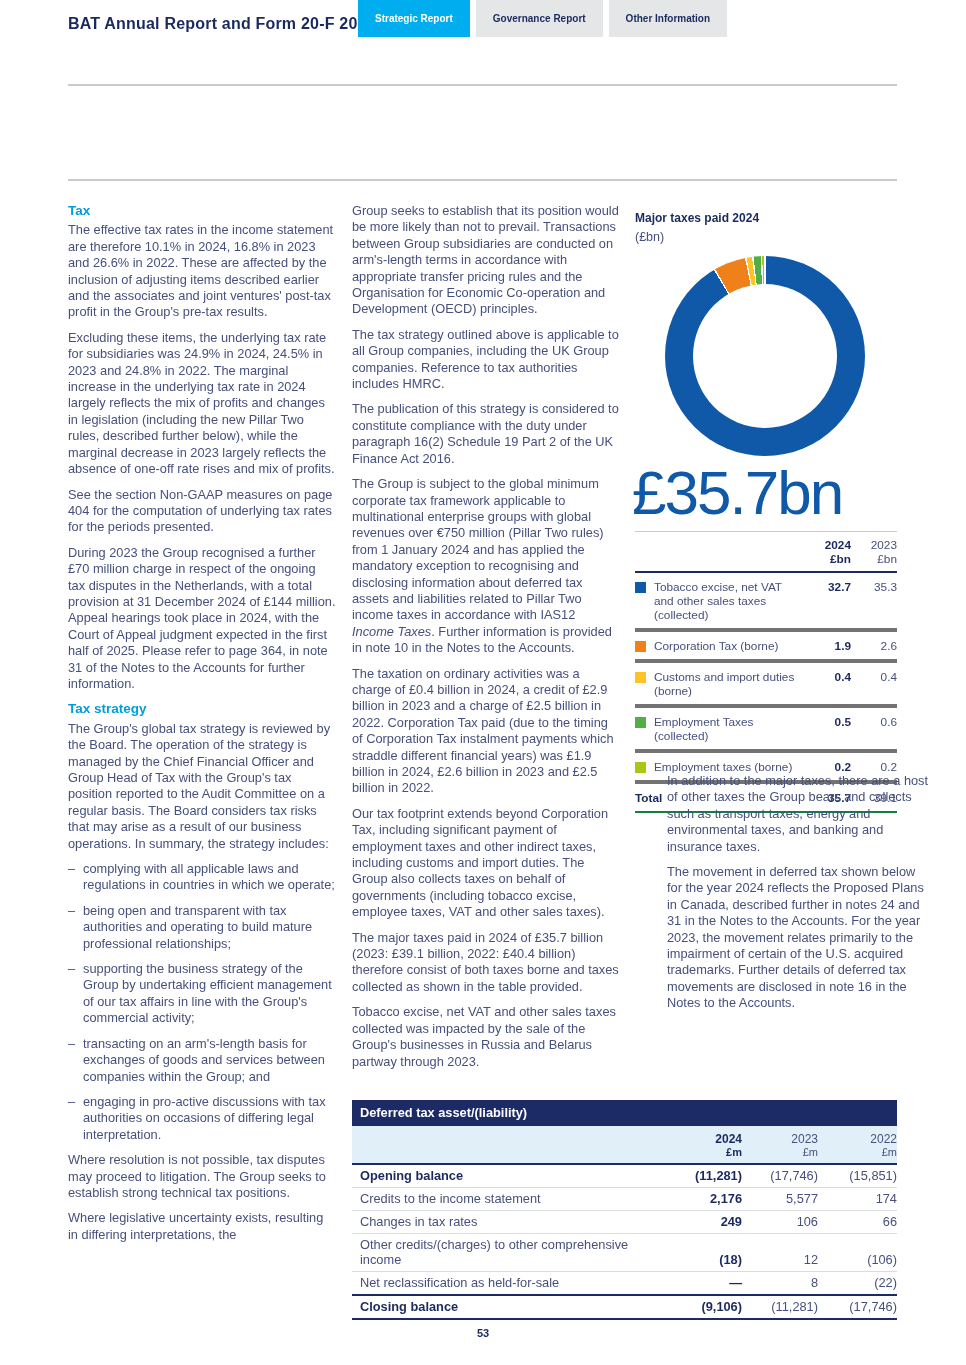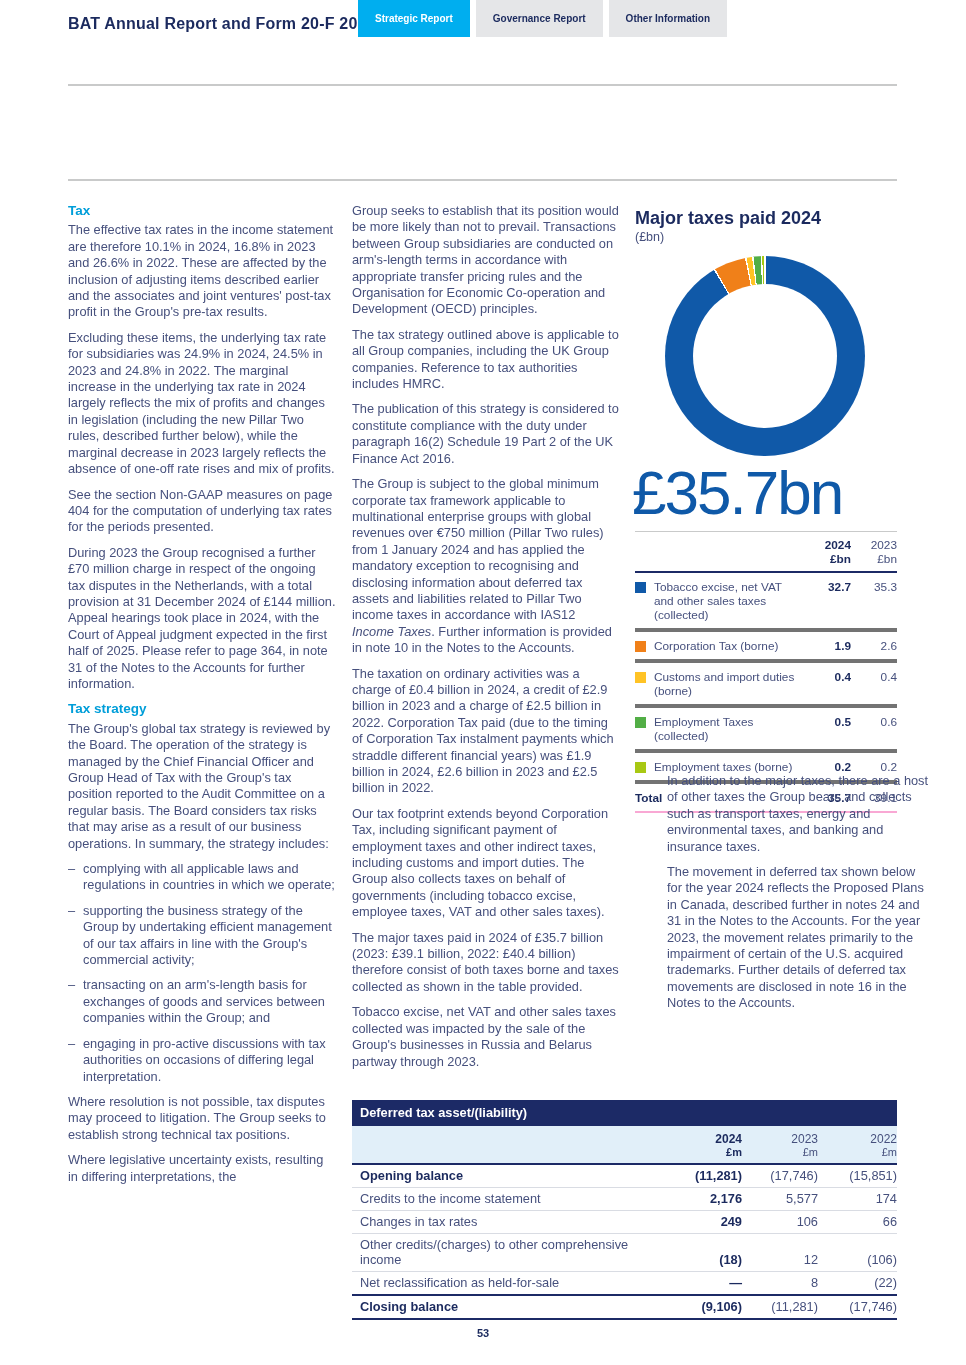--- a/index.html
+++ b/index.html
@@ -20,37 +20,37 @@
   .col { position:absolute; font-size:12.8px; line-height:16.4px; }
   .col-left   { left:68px;  top:203px; width:268px; }
   .col-middle { left:352px; top:203px; width:268px; }
   .col-right  { left:635px; top:207px; width:262px; height:810px; }
   .col p { margin-bottom:9px; }
   h3.sec { color:#009ed9; font-size:13.5px; font-weight:bold; margin-bottom:3px; }
   .bullet { position:relative; padding-left:15px; margin-bottom:9px; }
   .bullet::before { content:"–"; position:absolute; left:0; top:0; }
   em { font-style:italic; }
   
-  .chart-title { position:absolute; left:0; top:3px; font-size:18px; font-weight:bold; color:#1b2a5e; }
+  .chart-title { position:absolute; left:0; top:3px; font-size:12px; font-weight:bold; color:#1b2a5e; }
   .chart-sub   { position:absolute; left:0; top:22px; font-size:12.5px; color:#46507d; }
   .donut { position:absolute; left:30px; top:49px; width:200px; height:200px; border-radius:50%; }
   .donut-hole { position:absolute; left:28px; top:28px; width:144px; height:144px; border-radius:50%; background:#ffffff; }
   .big-figure { position:absolute; left:-3px; top:255px; font-size:62px; font-weight:400; letter-spacing:-2px; color:#0f59a8; line-height:1; }
   
   .mt-table { position:absolute; left:0; top:324px; width:262px; border-top:1px solid #c9caca; font-size:11.8px; line-height:14px; }
   .mt-head { display:flex; padding:6px 0 5px 0; border-bottom:2px solid #1c2a66; }
   .mt-head .sp { flex:1; }
   .mt-h { width:46px; text-align:right; white-space:pre-line; }
   .mt-h.b { font-weight:bold; color:#1b2a5e; }
   .mt-row { display:flex; padding:7px 0 6px 0; border-bottom:4px solid #737373; }
   .swatch { width:11px; height:11px; margin:2px 8px 0 0; flex:none; }
   .mt-label { flex:1; padding-right:4px; }
   .mt-v24 { width:46px; text-align:right; font-weight:bold; color:#1b2a5e; }
   .mt-v23 { width:46px; text-align:right; }
-  .mt-total { display:flex; padding:7px 0 6px 0; border-bottom:2px solid #f9a8d4; }
+  .mt-total { display:flex; padding:7px 0 6px 0; border-bottom:2px solid #15803d; }
   .mt-total .mt-label { font-weight:bold; color:#1b2a5e; }
   .rc-paragraphs { position:absolute; left:0; top:566px; width:262px;margin-left:32px; }
   
   .deferred { position:absolute; left:352px; top:1100px; width:545px; }
   .dt-titlebar { background:#1c2a66; color:#ffffff; font-weight:bold; font-size:12.8px; padding:5px 8px 6px 8px; }
   table.dt { width:100%; border-collapse:collapse; font-size:12.8px; }
   table.dt th, table.dt td { vertical-align:bottom; padding:3px 0 4px 0; }
   .dt thead tr { background:#e1eff9; }
   .dt thead th { text-align:right; font-weight:normal; padding:6px 0 5px 0; border-bottom:2px solid #1c2a66; }
   .dt thead th.lbl { text-align:left; }
@@ -84,20 +84,21 @@
 
   <section class="col col-left">
     <h3 class="sec">Tax</h3>
     <p>The effective tax rates in the income statement are therefore 10.1% in 2024, 16.8% in 2023 and 26.6% in 2022. These are affected by the inclusion of adjusting items described earlier and the associates and joint ventures' post-tax profit in the Group's pre-tax results.</p>
     <p>Excluding these items, the underlying tax rate for subsidiaries was 24.9% in 2024, 24.5% in 2023 and 24.8% in 2022. The marginal increase in the underlying tax rate in 2024 largely reflects the mix of profits and changes in legislation (including the new Pillar Two rules, described further below), while the marginal decrease in 2023 largely reflects the absence of one-off rate rises and mix of profits.</p>
     <p>See the section Non-GAAP measures on page 404 for the computation of underlying tax rates for the periods presented.</p>
     <p>During 2023 the Group recognised a further £70 million charge in respect of the ongoing tax disputes in the Netherlands, with a total provision at 31 December 2024 of £144 million. Appeal hearings took place in 2024, with the Court of Appeal judgment expected in the first half of 2025. Please refer to page 364, in note 31 of the Notes to the Accounts for further information.</p>
     <h3 class="sec">Tax strategy</h3>
     <p>The Group's global tax strategy is reviewed by the Board. The operation of the strategy is managed by the Chief Financial Officer and Group Head of Tax with the Group's tax position reported to the Audit Committee on a regular basis. The Board considers tax risks that may arise as a result of our business operations. In summary, the strategy includes:</p>
     <div class="bullet"><span>complying with all applicable laws and regulations in countries in which we operate;</span></div>
+    <div class="bullet"><span>being open and transparent with tax authorities and operating to build mature professional relationships;</span></div>
     <div class="bullet"><span>supporting the business strategy of the Group by undertaking efficient management of our tax affairs in line with the Group's commercial activity;</span></div>
     <div class="bullet"><span>transacting on an arm's-length basis for exchanges of goods and services between companies within the Group; and</span></div>
     <div class="bullet"><span>engaging in pro-active discussions with tax authorities on occasions of differing legal interpretation.</span></div>
     <p>Where resolution is not possible, tax disputes may proceed to litigation. The Group seeks to establish strong technical tax positions.</p>
     <p>Where legislative uncertainty exists, resulting in differing interpretations, the</p>
   </section>
 
   <section class="col col-middle">
     <p>Group seeks to establish that its position would be more likely than not to prevail. Transactions between Group subsidiaries are conducted on arm's-length terms in accordance with appropriate transfer pricing rules and the Organisation for Economic Co-operation and Development (OECD) principles.</p>
     <p>The tax strategy outlined above is applicable to all Group companies, including the UK Group companies. Reference to tax authorities includes HMRC.</p>

